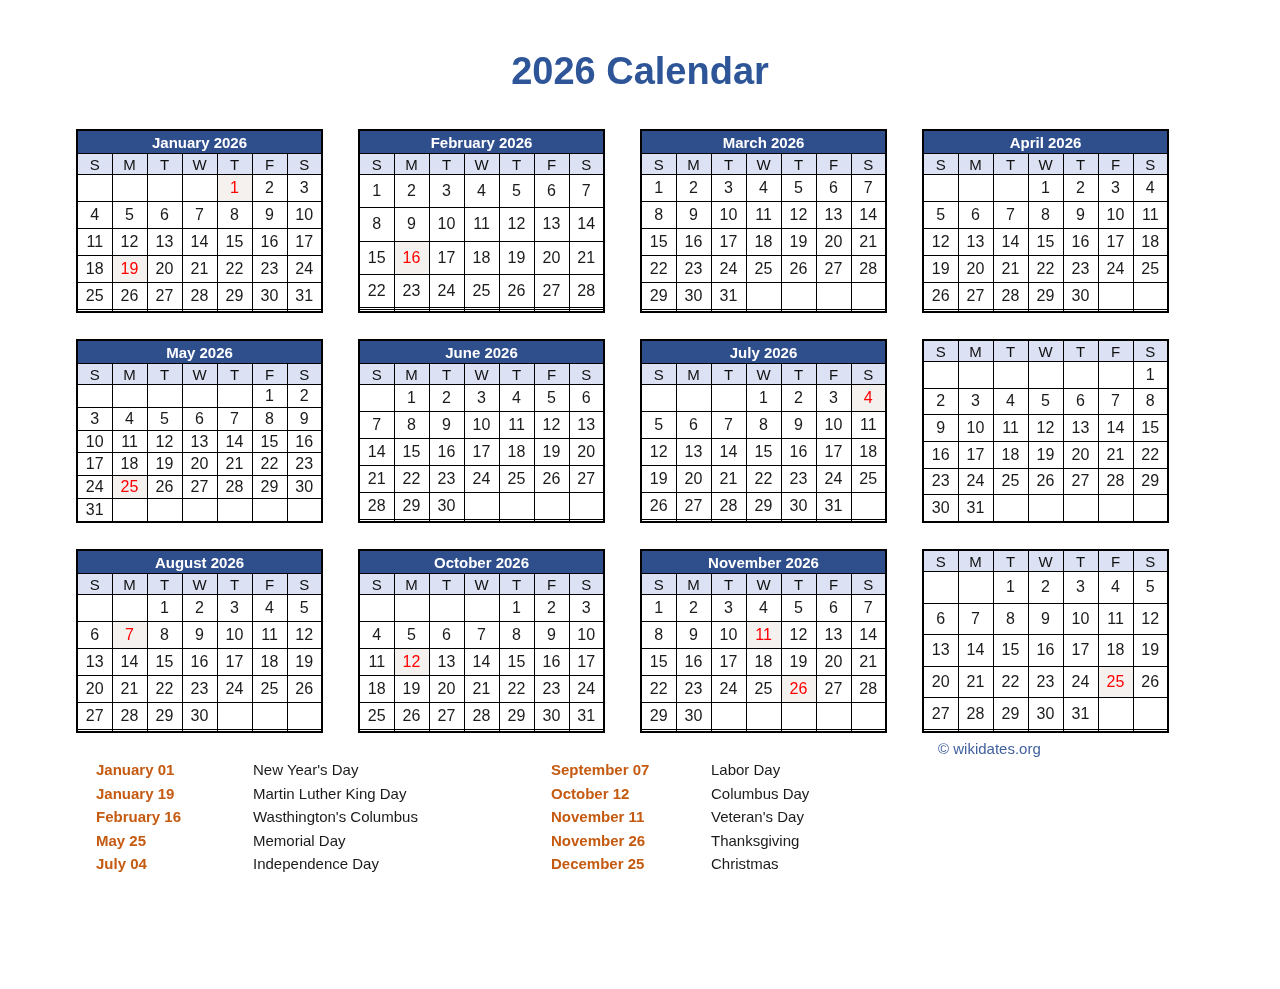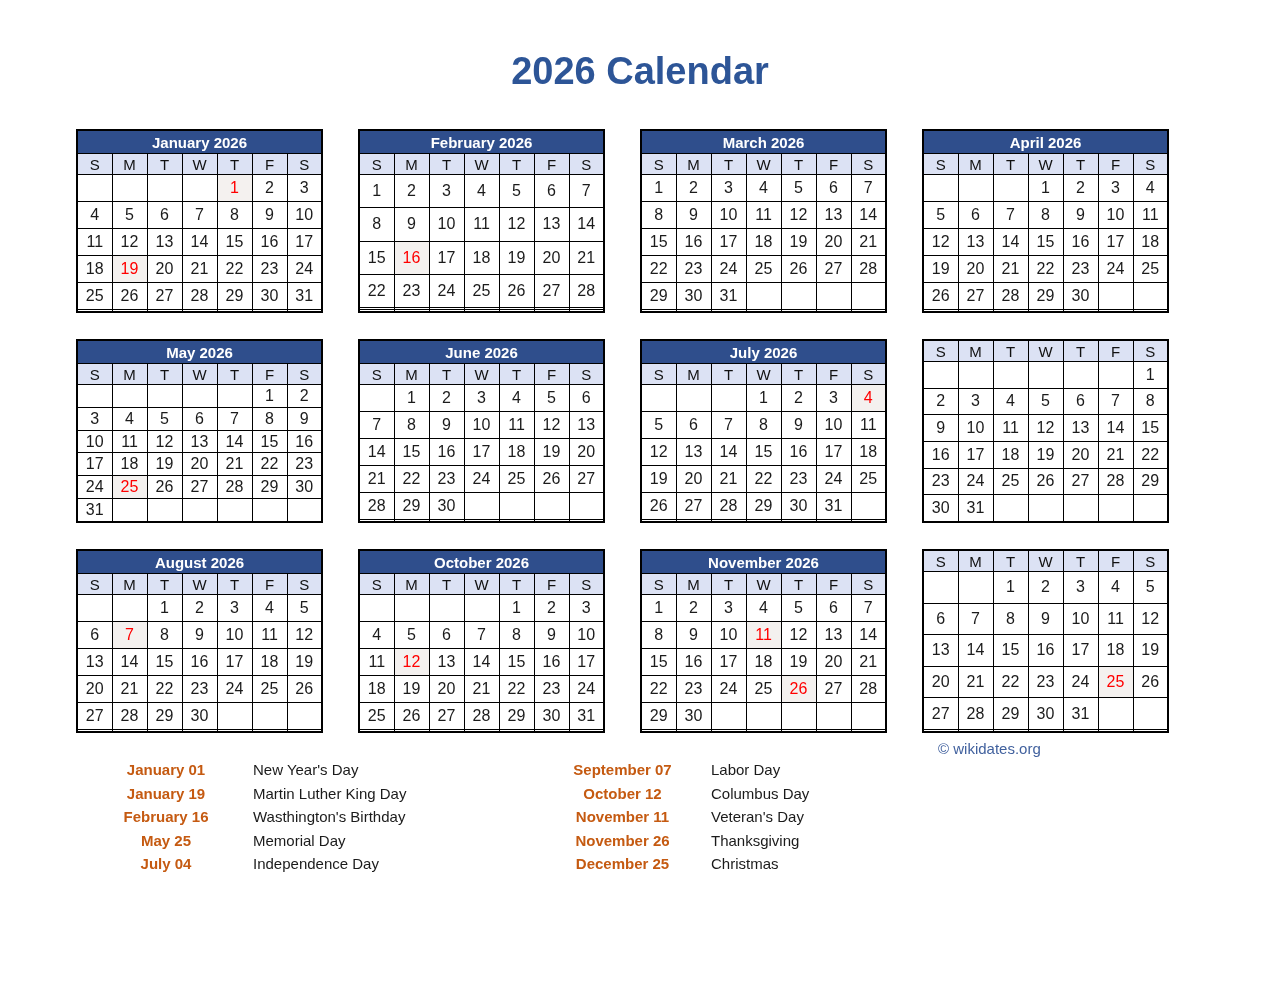--- a/index.html
+++ b/index.html
@@ -39,21 +39,21 @@
   }
   .credit{
     position:absolute;top:740px;left:938px;width:247px;
     font-size:15px;color:var(--credit-blue);
   }
   .legend{
     position:absolute;top:761px;left:96px;
     display:grid;grid-template-columns:140px 315px 143px 300px;
     row-gap:5px;font-size:15px;line-height:18.5px;
   }
-  .lg-date{color:var(--date-orange);font-weight:bold;text-align:center;}
+  .lg-date{color:var(--date-orange);font-weight:bold;}
   .lg-name{color:var(--text);margin-left:17px;}
 </style>
 </head>
 <body>
 
 <div class="page">
   <h1 class="title">2026 Calendar</h1>
   <div id="months-grid" class="months-grid">
       <table class="month">
         <tbody>
@@ -894,21 +894,21 @@
   <div id="legend" class="legend">
       <div class="lg-date">January 01</div>
       <div class="lg-name">New Year's Day</div>
       <div class="lg-date">September 07</div>
       <div class="lg-name">Labor Day</div>
       <div class="lg-date">January 19</div>
       <div class="lg-name">Martin Luther King Day</div>
       <div class="lg-date">October 12</div>
       <div class="lg-name">Columbus Day</div>
       <div class="lg-date">February 16</div>
-      <div class="lg-name">Wasthington's Birthday</div>
+      <div class="lg-name">Wasthington's Columbus</div>
       <div class="lg-date">November 11</div>
       <div class="lg-name">Veteran's Day</div>
       <div class="lg-date">May 25</div>
       <div class="lg-name">Memorial Day</div>
       <div class="lg-date">November 26</div>
       <div class="lg-name">Thanksgiving</div>
       <div class="lg-date">July 04</div>
       <div class="lg-name">Independence Day</div>
       <div class="lg-date">December 25</div>
       <div class="lg-name">Christmas</div>

